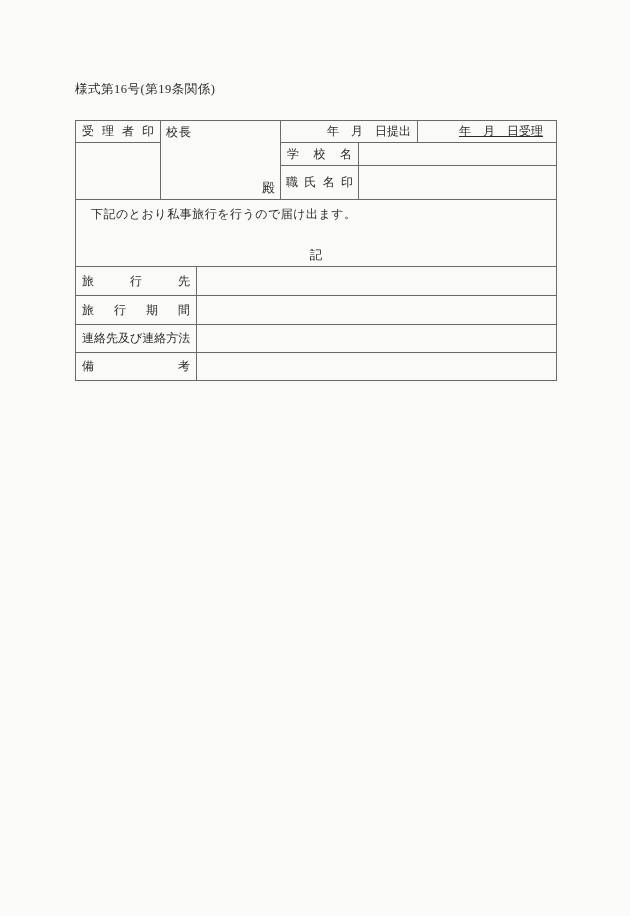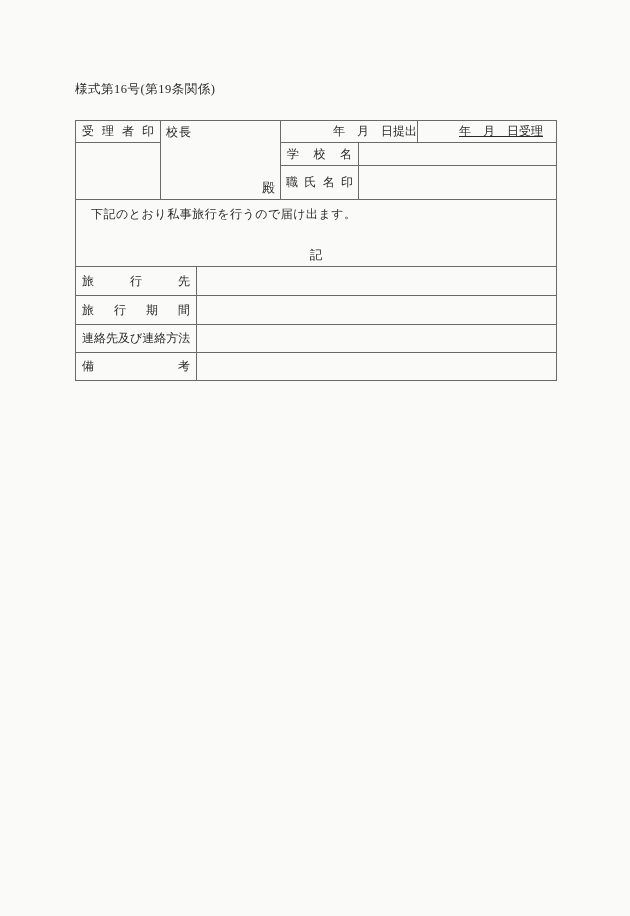--- a/index.html
+++ b/index.html
@@ -41,21 +41,21 @@
   tr.r8 td{height:27px;}
 
   .jus{display:flex;justify-content:space-between;align-items:center;padding:0 6px;}
   .jus span{display:inline-block;}
 
   td.principal-cell{position:relative;vertical-align:top;}
   .principal-label{position:absolute;top:3px;left:5px;letter-spacing:1px;}
   .dono-label{position:absolute;bottom:2px;right:5px;font-size:13px;}
 
   td.date-cell{text-align:right;white-space:nowrap;}
-  td.date-submitted{padding-right:0;}
+  td.date-submitted{padding-right:6px;}
   td.date-received{padding-right:13px;text-decoration:underline;}
 
   td.declaration-cell{vertical-align:top;margin-top:31px;}
   .declaration-text{padding:6px 6px 0 15px;letter-spacing:0.5px;}
   .note-heading{text-align:center;margin-top:24px;font-size:12.5px;}
 </style>
 </head>
 <body>
 
 <div class="page">

